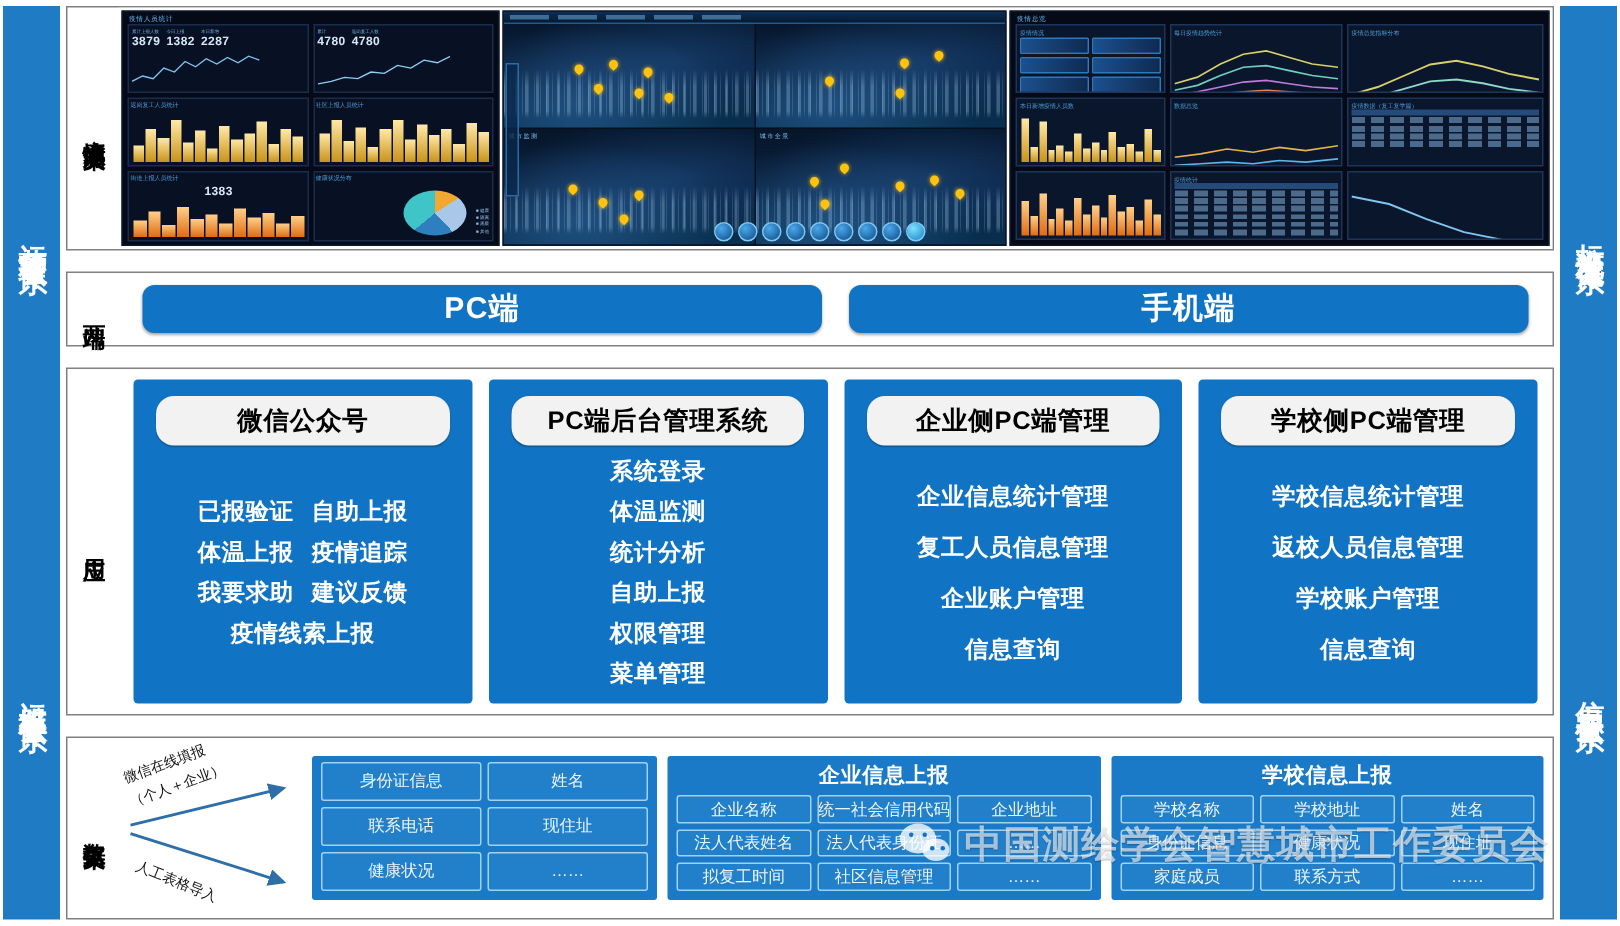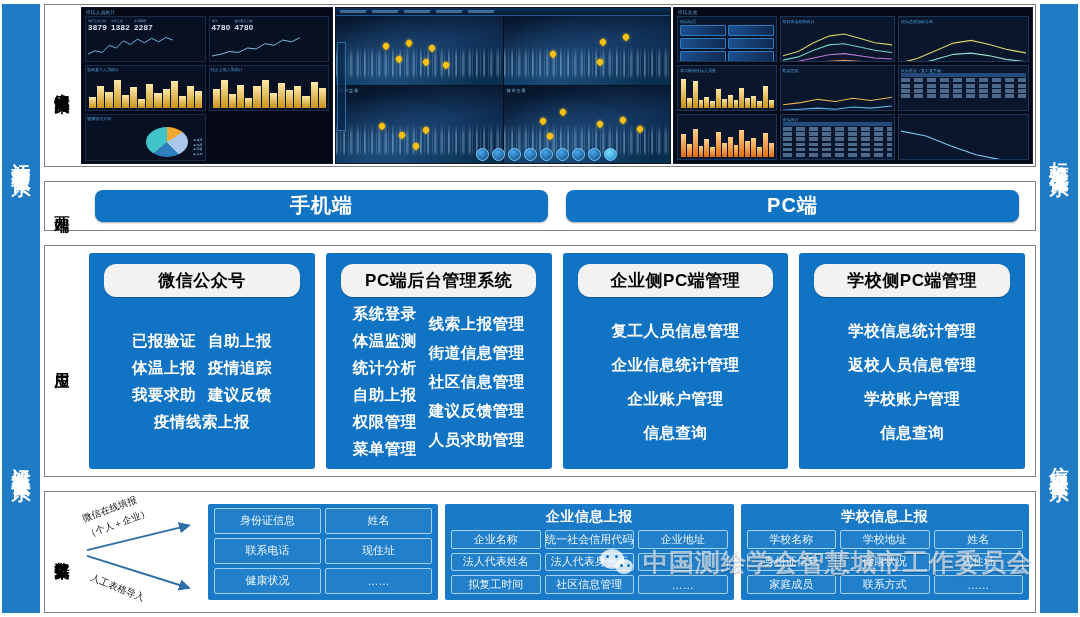--- a/index.html
+++ b/index.html
@@ -271,20 +271,42 @@
                     <i style="height:50%"></i>
                   <i style="height:80%"></i>
                     <i style="height:58%"></i>
                     <i style="height:71%"></i>
                     <i style="height:40%"></i>
                   <i style="height:84%"></i>
                     <i style="height:64%"></i>
                 </div>
               </div>
 
+              <div class="cell">
+                <div class="panel-hdr">街道上报人员统计</div>
+                <div class="kpis" style="justify-content:center;margin-top:2px;">
+                  <div class="kpi">
+                    <div class="num">1383</div>
+                  </div>
+                </div>
+                <div class="bars orange" style="height:48%">
+                  <i style="height:48%"></i>
+                    <i style="height:80%"></i>
+                    <i style="height:36%"></i>
+                    <i style="height:92%"></i>
+                  <i style="height:55%"></i>
+                    <i style="height:70%"></i>
+                    <i style="height:43%"></i>
+                    <i style="height:86%"></i>
+                  <i style="height:60%"></i>
+                    <i style="height:74%"></i>
+                    <i style="height:39%"></i>
+                    <i style="height:66%"></i>
+                </div>
+              </div>
 
               <div class="cell">
                 <div class="panel-hdr">健康状况分布</div>
                 <div class="pie"></div>
                 <div class="legend">■ 健康<br>■ 隔离<br>■ 观察<br>■ 其他</div>
               </div>
             </div>
           </div>
 
           <div class="dash b">
@@ -465,22 +487,22 @@
           </div>
 
         </div>
       </div>
     </div>
 
     <div class="band band2">
       <div class="band-label">两端</div>
       <div class="band-body">
         <div class="ends">
+          <div class="pill">PC端</div>
           <div class="pill">手机端</div>
-          <div class="pill">PC端</div>
         </div>
       </div>
     </div>
 
     <div class="band band3">
       <div class="band-label">应用</div>
       <div class="band-body">
         <div class="apps">
 
           <div class="app">
@@ -507,36 +529,29 @@
             <div class="app-items">
               <div class="two-col">
                 <div class="col">
                   <div class="it">系统登录</div>
                   <div class="it">体温监测</div>
                   <div class="it">统计分析</div>
                   <div class="it">自助上报</div>
                   <div class="it">权限管理</div>
                   <div class="it">菜单管理</div>
                 </div>
-                <div class="col" style="gap:8px;justify-content:center;">
-                  <div class="it">线索上报管理</div>
-                  <div class="it">街道信息管理</div>
-                  <div class="it">社区信息管理</div>
-                  <div class="it">建议反馈管理</div>
-                  <div class="it">人员求助管理</div>
-                </div>
               </div>
             </div>
           </div>
 
           <div class="app">
             <div class="app-title">企业侧PC端管理</div>
             <div class="app-items" style="gap:13px;">
+              <div class="it">企业信息统计管理</div>
               <div class="it">复工人员信息管理</div>
-              <div class="it">企业信息统计管理</div>
               <div class="it">企业账户管理</div>
               <div class="it">信息查询</div>
             </div>
           </div>
 
           <div class="app">
             <div class="app-title">学校侧PC端管理</div>
             <div class="app-items" style="gap:13px;">
               <div class="it">学校信息统计管理</div>
               <div class="it">返校人员信息管理</div>

